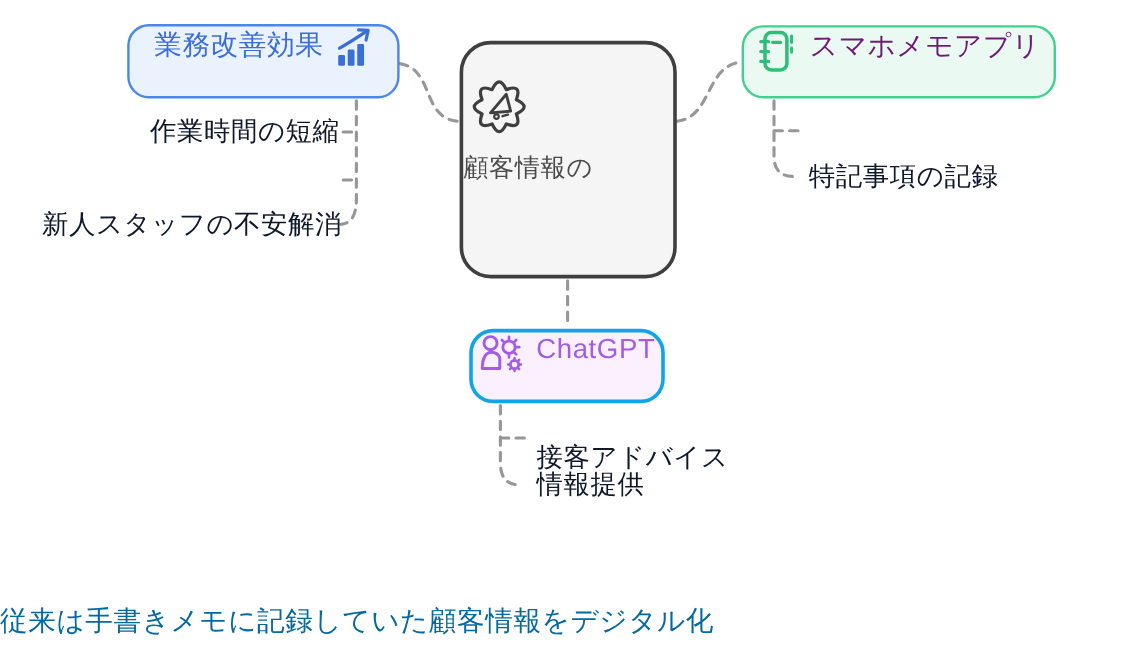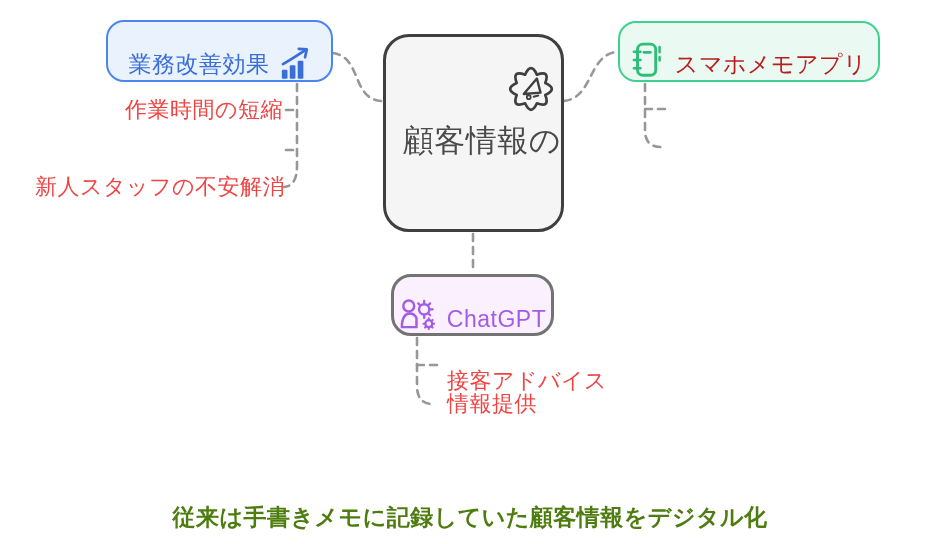--- a/index.html
+++ b/index.html
@@ -4,48 +4,48 @@
 <style>
   html,body{margin:0;padding:0;background:#ffffff;}
   .canvas{
     position:relative;width:940px;height:544px;background:#ffffff;overflow:hidden;
     font-family:"Liberation Sans","DejaVu Sans",sans-serif;
   }
   .connectors{position:absolute;left:0;top:0;width:940px;height:544px;}
   .connectors path{fill:none;stroke:#979797;stroke-width:2.6;stroke-linecap:round;stroke-dasharray:7 6;}
 
   .node{
-    position:absolute;box-sizing:border-box;display:flex;align-items:flex-end;justify-content:center;
+    position:absolute;box-sizing:border-box;display:flex;align-items:flex-start;justify-content:center;
     gap:11px;font-size:23px;letter-spacing:0.5px;white-space:nowrap;
   }
   .node-blue{
     left:106px;top:20px;width:227px;height:62px;border:2.5px solid #4c86ec;border-radius:18px;
     background:#eaf2fd;color:#3a6fd8;
   }
   .node-green{
     left:618px;top:21px;width:262px;height:61px;border:2.5px solid #40d08f;border-radius:18px;
-    background:#eafaf2;color:#b91c1c;
+    background:#eafaf2;color:#701a75;
   }
   .node-purple{
-    left:391px;top:274px;width:163px;height:62px;border:3px solid #737373;border-radius:20px;
+    left:391px;top:274px;width:163px;height:62px;border:3px solid #0ea5e9;border-radius:20px;
     background:#faf0fe;color:#a55ce4;
   }
   .node-center{
     left:383px;top:34px;width:181px;height:198px;border:3px solid #3f3f3f;border-radius:26px;
     background:#f5f5f5;color:#4a4a4a;flex-direction:column;justify-content:flex-start;
     padding-top:21px;gap:7px;
   }
-  .node-center .center-lines{text-align:center;font-size:31px;line-height:27px;margin-left:48px;}
+  .node-center .center-lines{text-align:center;font-size:21px;line-height:27px;}
   .child-label{
-    position:absolute;transform:translateY(-50%);font-size:22px;color:#ef4444;
+    position:absolute;transform:translateY(-50%);font-size:22px;color:#0f172a;
     white-space:nowrap;letter-spacing:0.5px;
   }
   .caption{
-    position:absolute;left:0;top:502px;width:940px;text-align:center;
-    font-size:23px;font-weight:bold;color:#4d7c0f;letter-spacing:0.5px;
+    position:absolute;left:0;top:502px;width:940px;
+    font-size:23px;font-weight:normal;color:#0369a1;letter-spacing:0.5px;
   }
   .icon{display:block;flex:0 0 auto;}
 </style>
 </head>
 <body>
 
 <div class="canvas">
 
   <svg class="connectors" viewBox="0 0 940 544">
     <path d="M 333 53 C 362 57 351 98 381 101"></path>
@@ -103,19 +103,20 @@
       <path d="M24.5 3.2 V5.6 M24.5 17.4 V19.8 M32.8 11.5 H30.4 M30.3 5.7 L28.6 7.4 M30.3 17.3 L28.6 15.6 M18.7 5.7 L20.4 7.4" stroke="#a55ce4" stroke-width="2.2" stroke-linecap="round"></path>
       <circle cx="29" cy="25.5" r="3.4" fill="none" stroke="#a55ce4" stroke-width="2.2"></circle>
       <path d="M29 20.3 V22.1 M29 28.9 V30.7 M34.2 25.5 H32.4 M23.8 25.5 H25.6 M32.7 21.8 L31.4 23.1 M32.7 29.2 L31.4 27.9 M25.3 29.2 L26.6 27.9" stroke="#a55ce4" stroke-width="2" stroke-linecap="round"></path>
     </svg>
     <span>ChatGPT</span>
   </div>
 
   <div class="child-label" style="right:657px;top:110px">作業時間の短縮</div>
   <div class="child-label" style="right:655px;top:187px">新人スタッフの不安解消</div>
 
+  <div class="child-label" style="left:674px;top:147px">特記事項の記録</div>
 
   <div class="child-label" style="left:447px;top:381px">接客アドバイス</div>
   <div class="child-label" style="left:447px;top:404px">情報提供</div>
 
   <div class="caption">従来は手書きメモに記録していた顧客情報をデジタル化</div>
 
 </div>
 
 </body></html>

